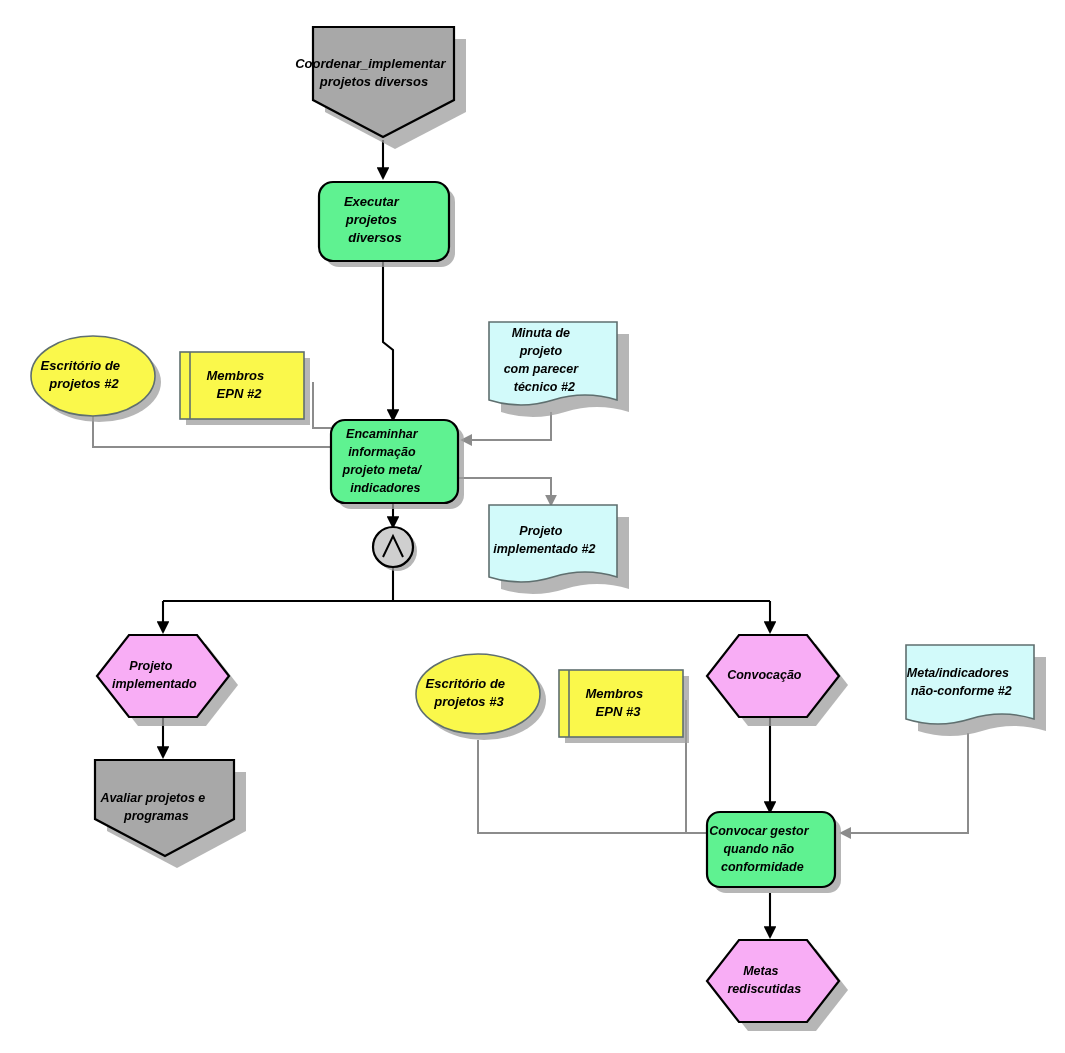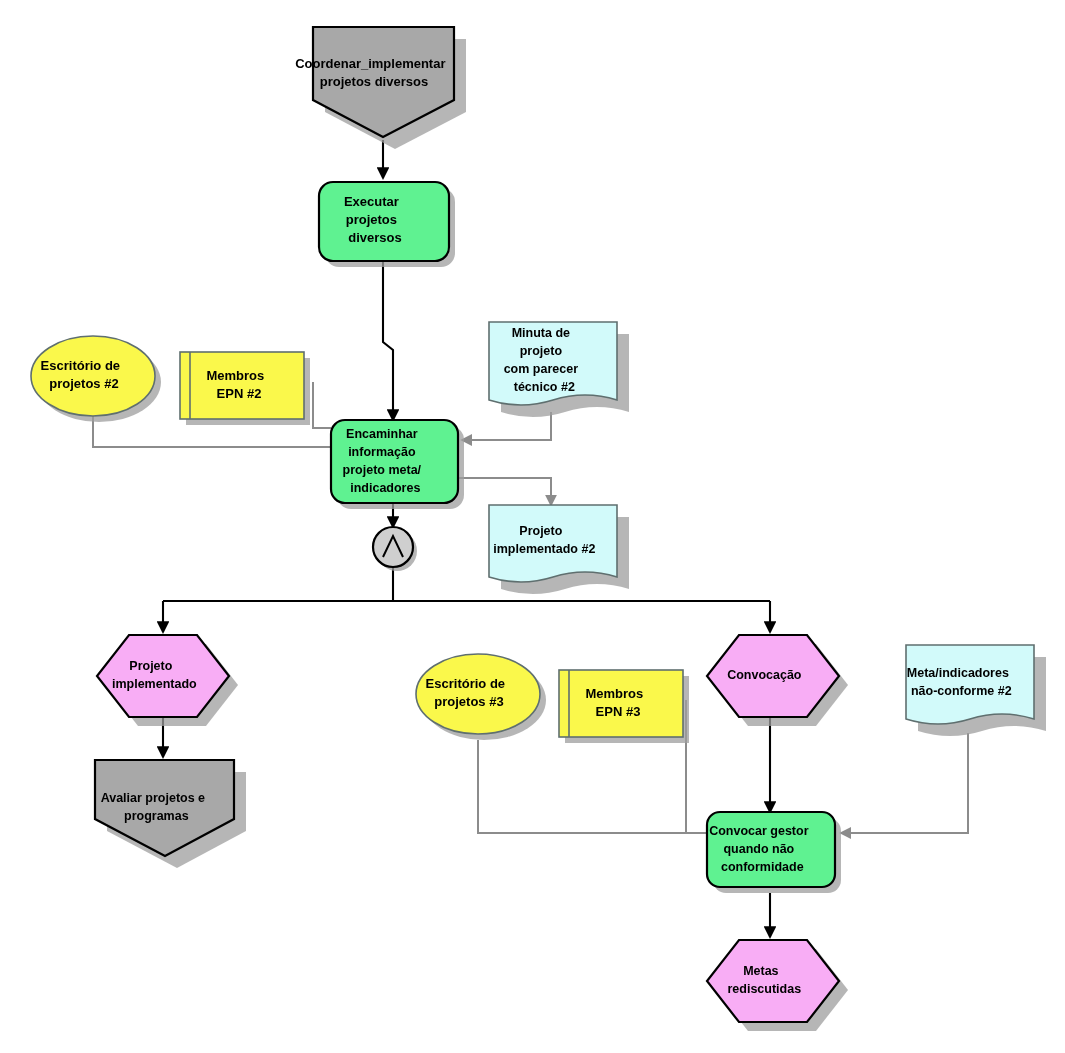--- a/index.html
+++ b/index.html
@@ -10,20 +10,21 @@
   body {
     width: 1065px;
     height: 1053px;
     font-family: "Liberation Sans", sans-serif;
     overflow: hidden;
   }
   #diagram-root {
     position: relative;
     width: 970px;
     height: 1053px;
+    font-style: italic;
   }
   svg#flow {
     display: block;
     width: 1065px;
     height: 1053px;
   }
   .node-label {
     font-family: "Liberation Sans", sans-serif;
     font-size: 13px;
     font-weight: bold;

